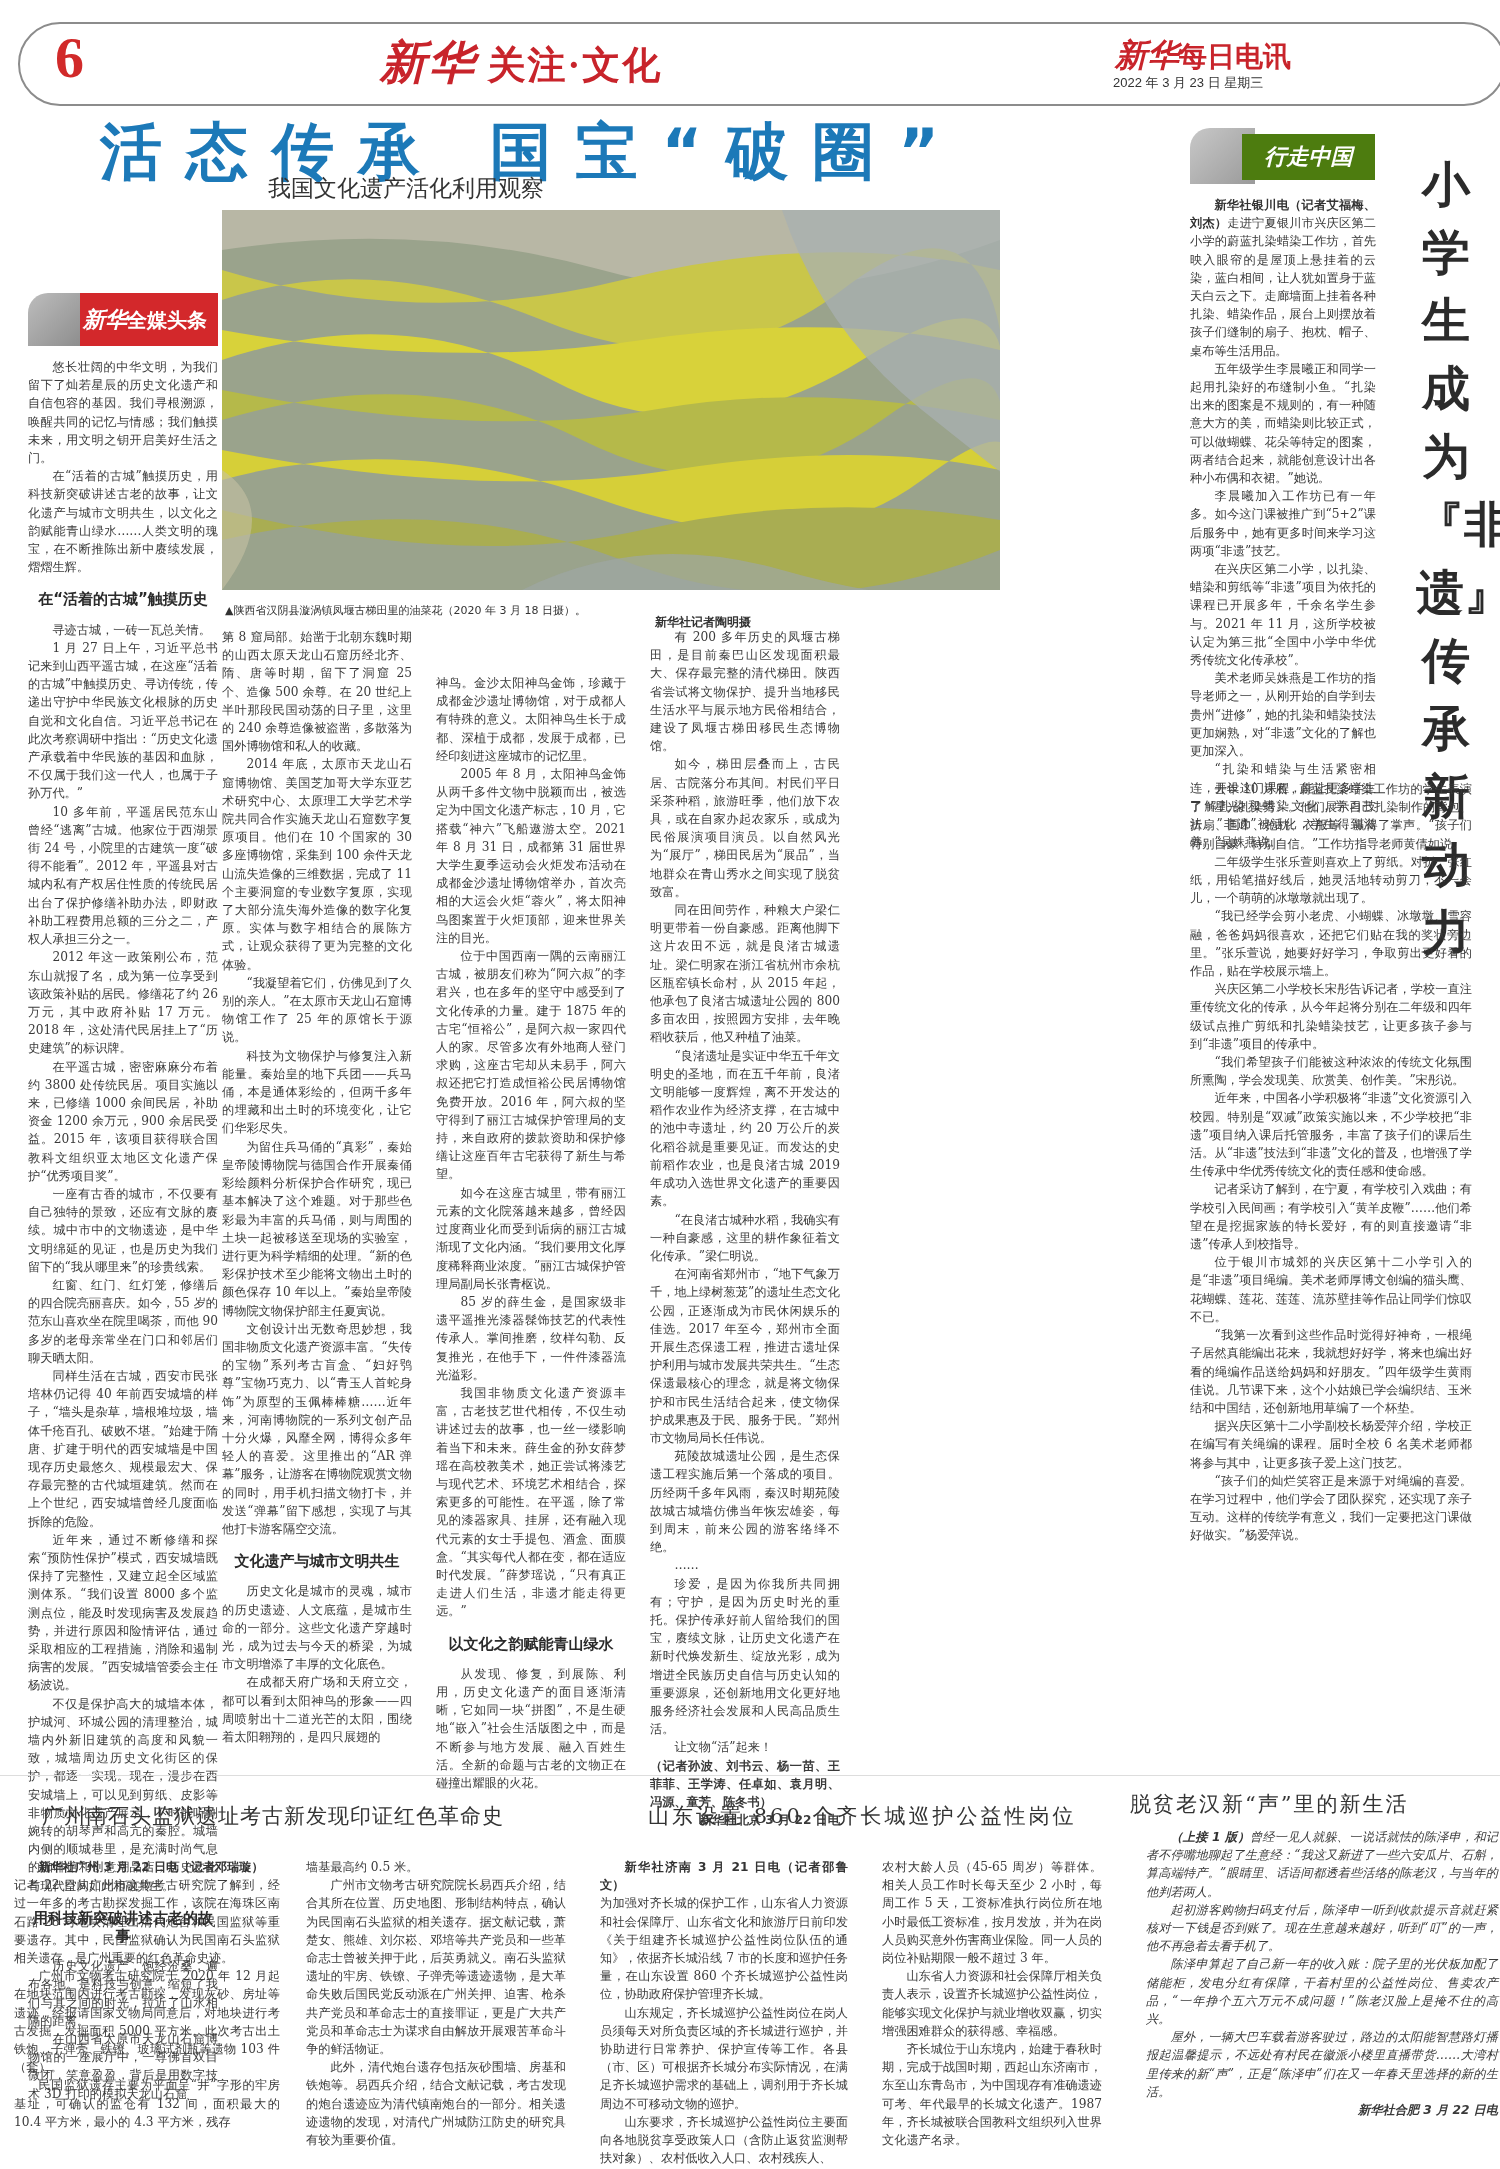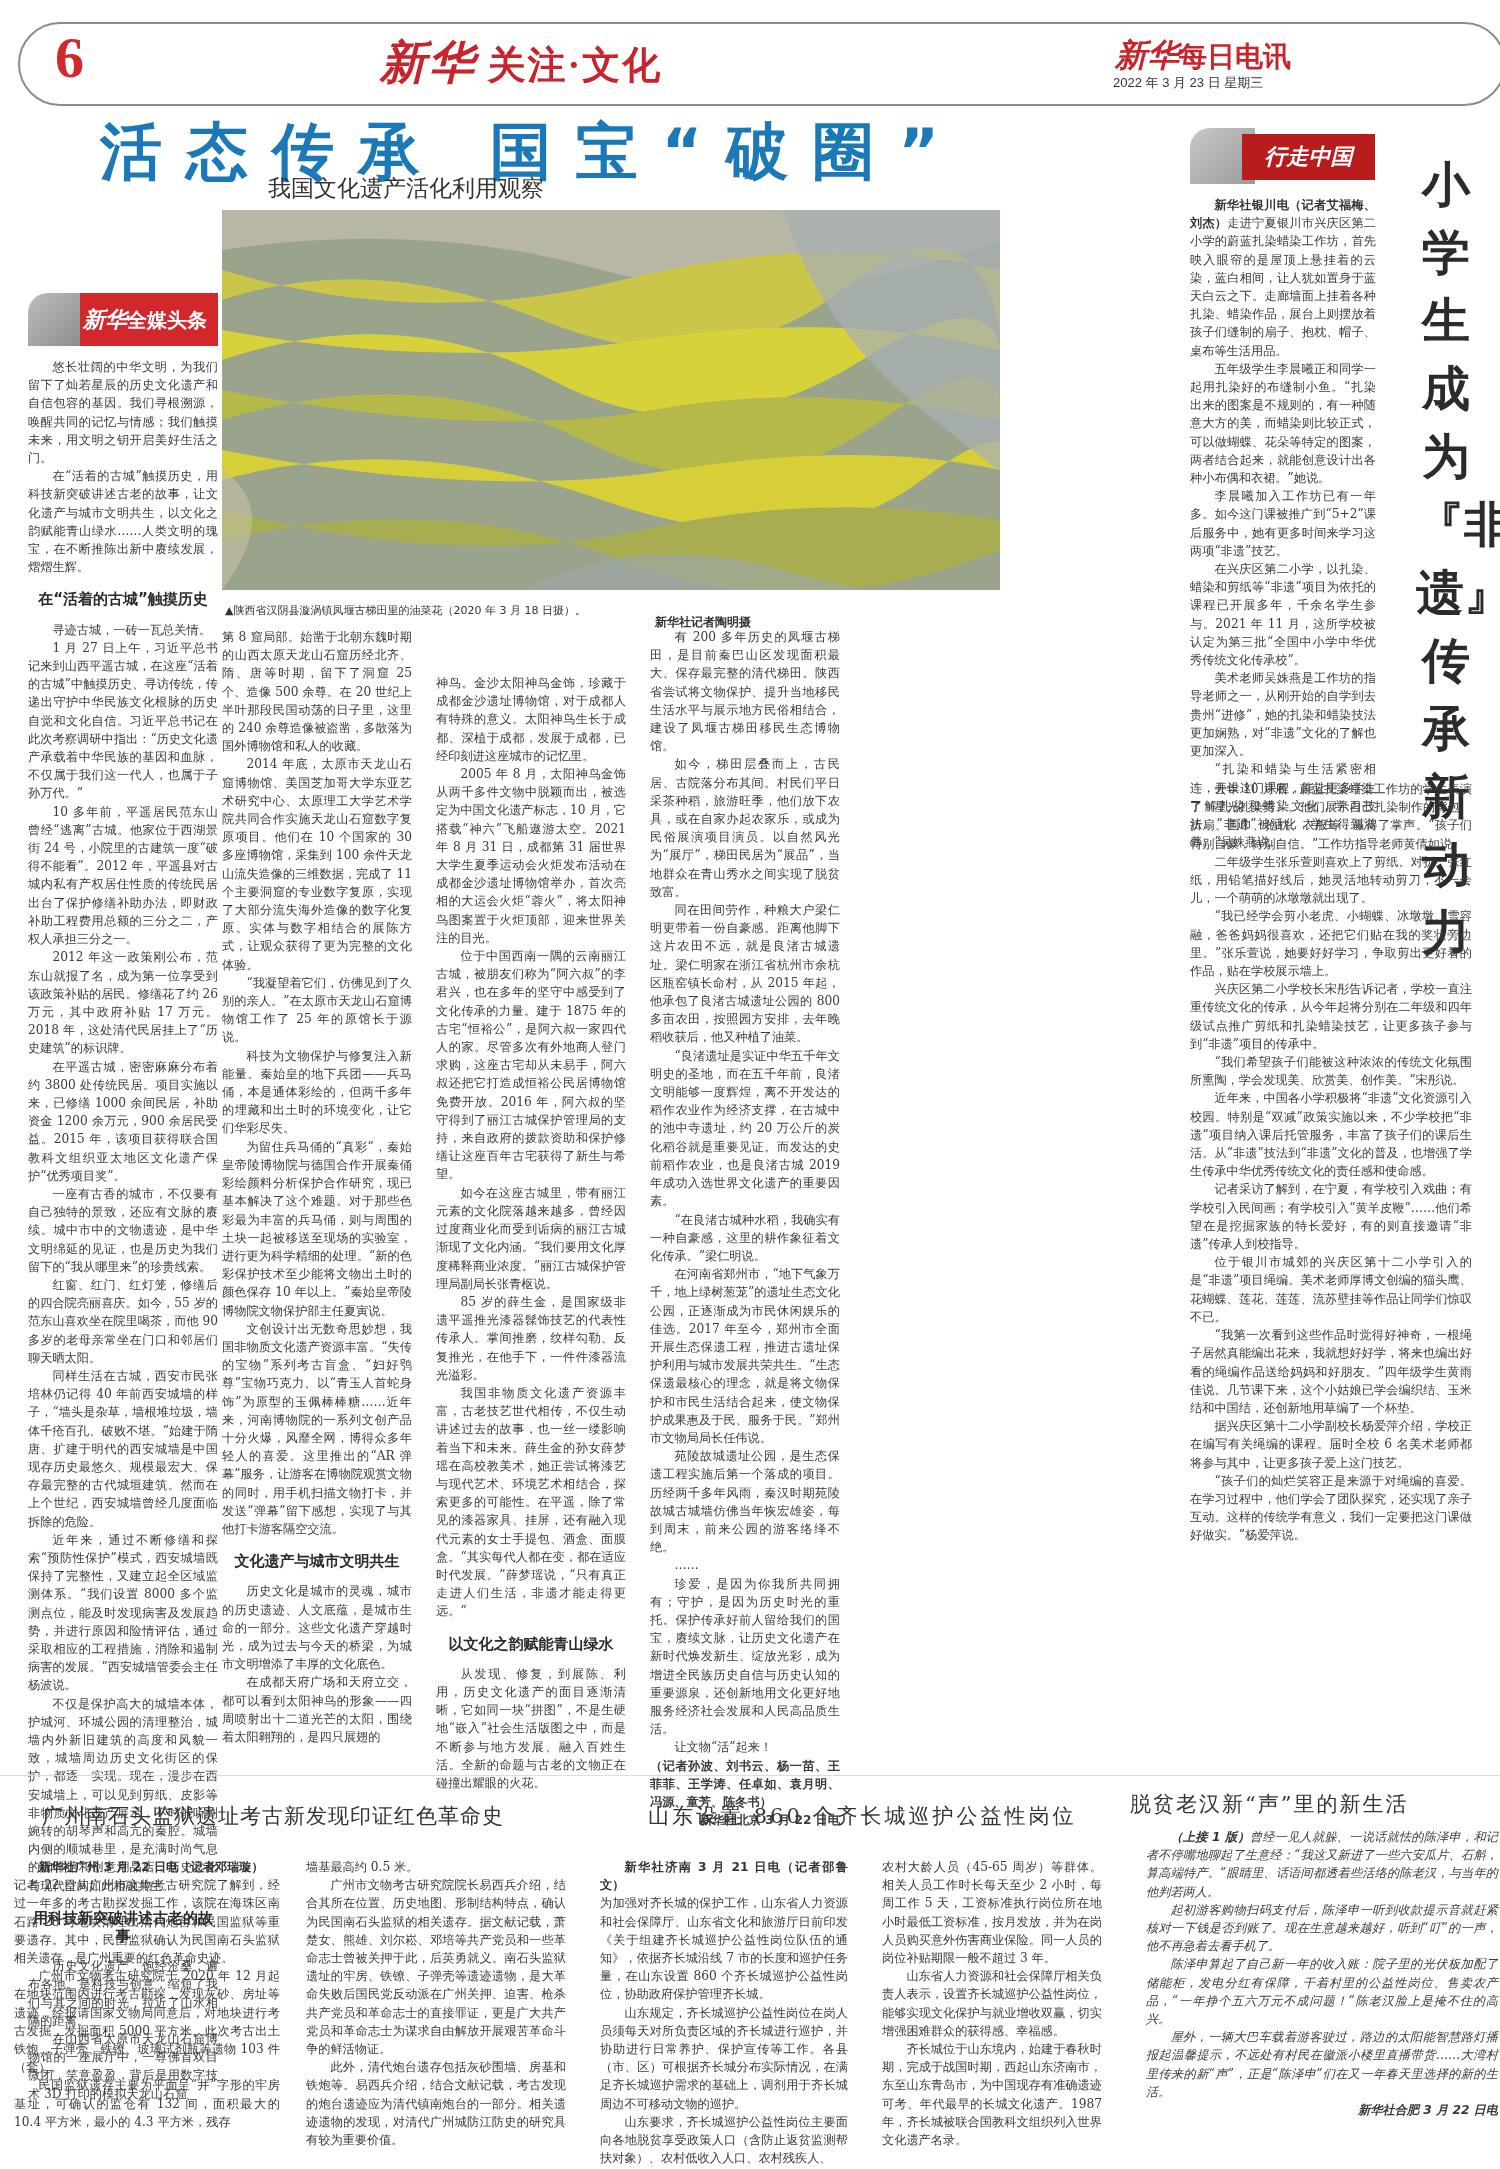--- a/index.html
+++ b/index.html
@@ -16,21 +16,21 @@
   .subhead{left:268px;top:173px;font-size:23px;color:#333;font-family:"DejaVu Sans",sans-serif;}
   .photo{left:222px;top:210px;width:778px;height:380px;overflow:hidden;}
   .caption{left:225px;top:603px;font-size:11px;color:#333;font-family:"DejaVu Sans",sans-serif;}
   .photographer{left:655px;top:614px;font-size:12px;font-weight:bold;color:#333;font-family:"DejaVu Sans",sans-serif;}
   .badge-quanmei{left:28px;top:293px;width:190px;height:53px;}
   .badge-quanmei .grey{position:absolute;left:0;top:0;width:60px;height:53px;background:linear-gradient(135deg,#bdbdbd,#8a8a8a);border-top-left-radius:20px;}
   .badge-quanmei .red{position:absolute;left:52px;top:0;width:138px;height:53px;background:#d3282b;color:#fff;font-size:20px;font-weight:bold;line-height:53px;padding-left:3px;box-sizing:border-box;font-family:"DejaVu Sans",sans-serif;}
   .badge-quanmei .red .brush{font-style:italic;font-size:22px;}
   .badge-xingzou{left:1190px;top:128px;width:185px;height:56px;}
   .badge-xingzou .grey{position:absolute;left:0;top:0;width:65px;height:56px;background:linear-gradient(135deg,#c8c8c8,#9a9a9a);border-top-left-radius:20px;}
-  .badge-xingzou .blue{position:absolute;left:52px;top:6px;width:133px;height:46px;background:#b91c1c;color:#fff;font-size:22px;font-weight:bold;font-style:italic;line-height:46px;text-align:center;font-family:"DejaVu Sans",sans-serif;}
+  .badge-xingzou .blue{position:absolute;left:52px;top:6px;width:133px;height:46px;background:#4d7c0f;color:#fff;font-size:22px;font-weight:bold;font-style:italic;line-height:46px;text-align:center;font-family:"DejaVu Sans",sans-serif;}
   .vertical-title{left:1416px;top:150px;width:60px;font-size:48px;font-weight:bold;color:#2b2b2b;line-height:68px;text-align:center;font-family:"DejaVu Serif",serif;}
   .col{font-size:12.2px;line-height:18.2px;text-align:justify;color:#3a3a3a;font-family:"DejaVu Serif",serif;}
   .col p{margin:0;text-indent:2em;}
   .col p.noindent{text-indent:0;}
   .col h3{font-family:"DejaVu Sans",sans-serif;font-size:15px;font-weight:bold;color:#2a2a2a;margin:14px 0 12px 0;text-align:center;text-indent:0;}
   .col .byline{font-family:"DejaVu Sans",sans-serif;font-weight:bold;color:#333;}
   .col .sign{font-family:"DejaVu Sans",sans-serif;font-weight:bold;text-align:right;display:block;}
   .col .credits{font-family:"DejaVu Sans",sans-serif;font-weight:bold;text-indent:0;}
   .bottom-divider{left:0;top:1775px;width:1500px;height:1px;background:#ddd;}
   .b-headline{font-size:21px;color:#333;font-family:"DejaVu Serif",serif;letter-spacing:1px;}

